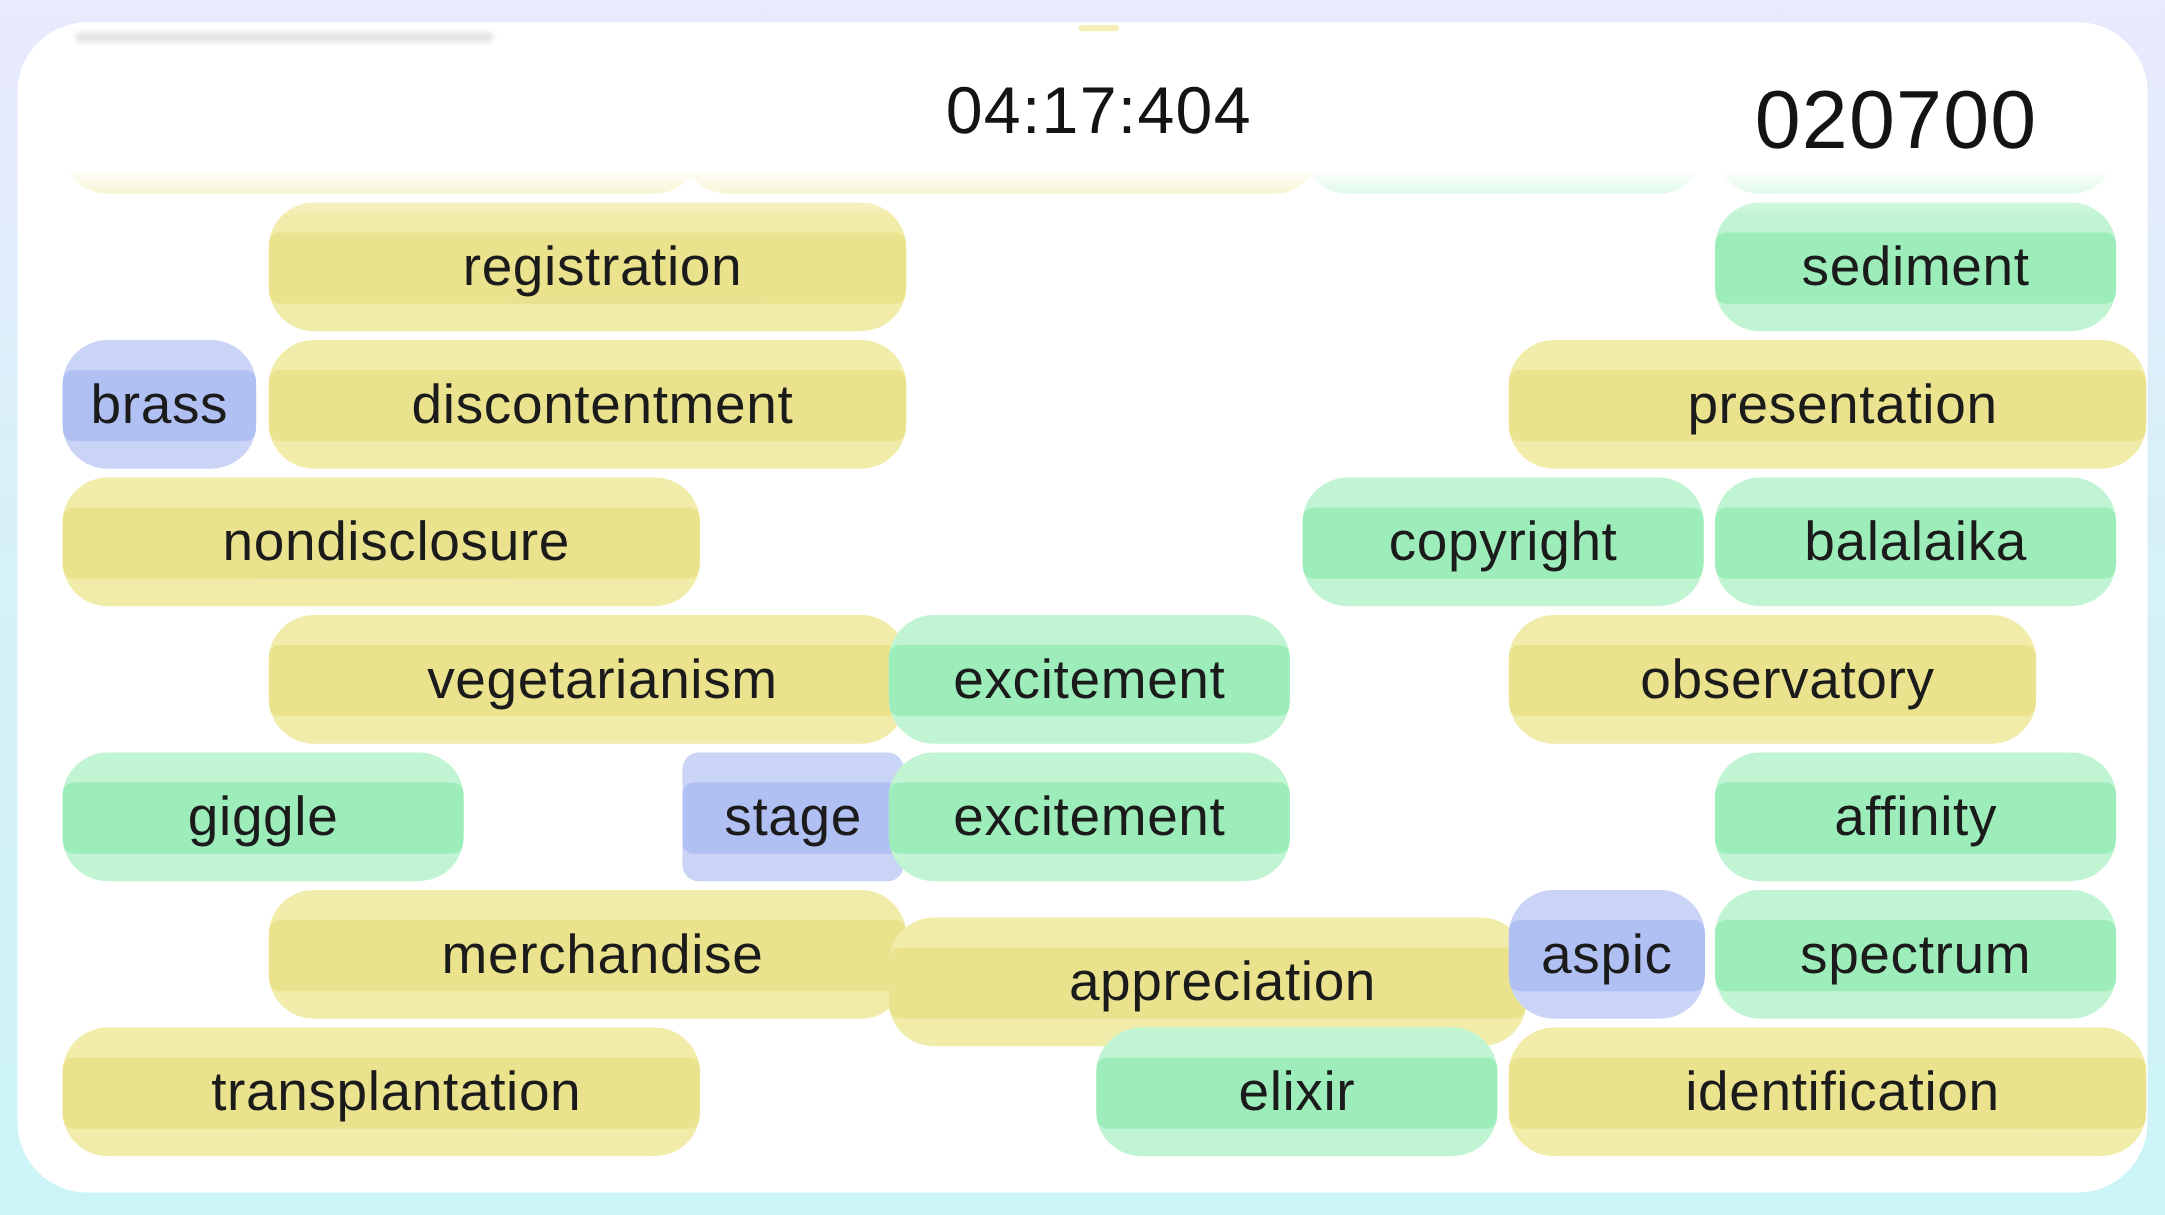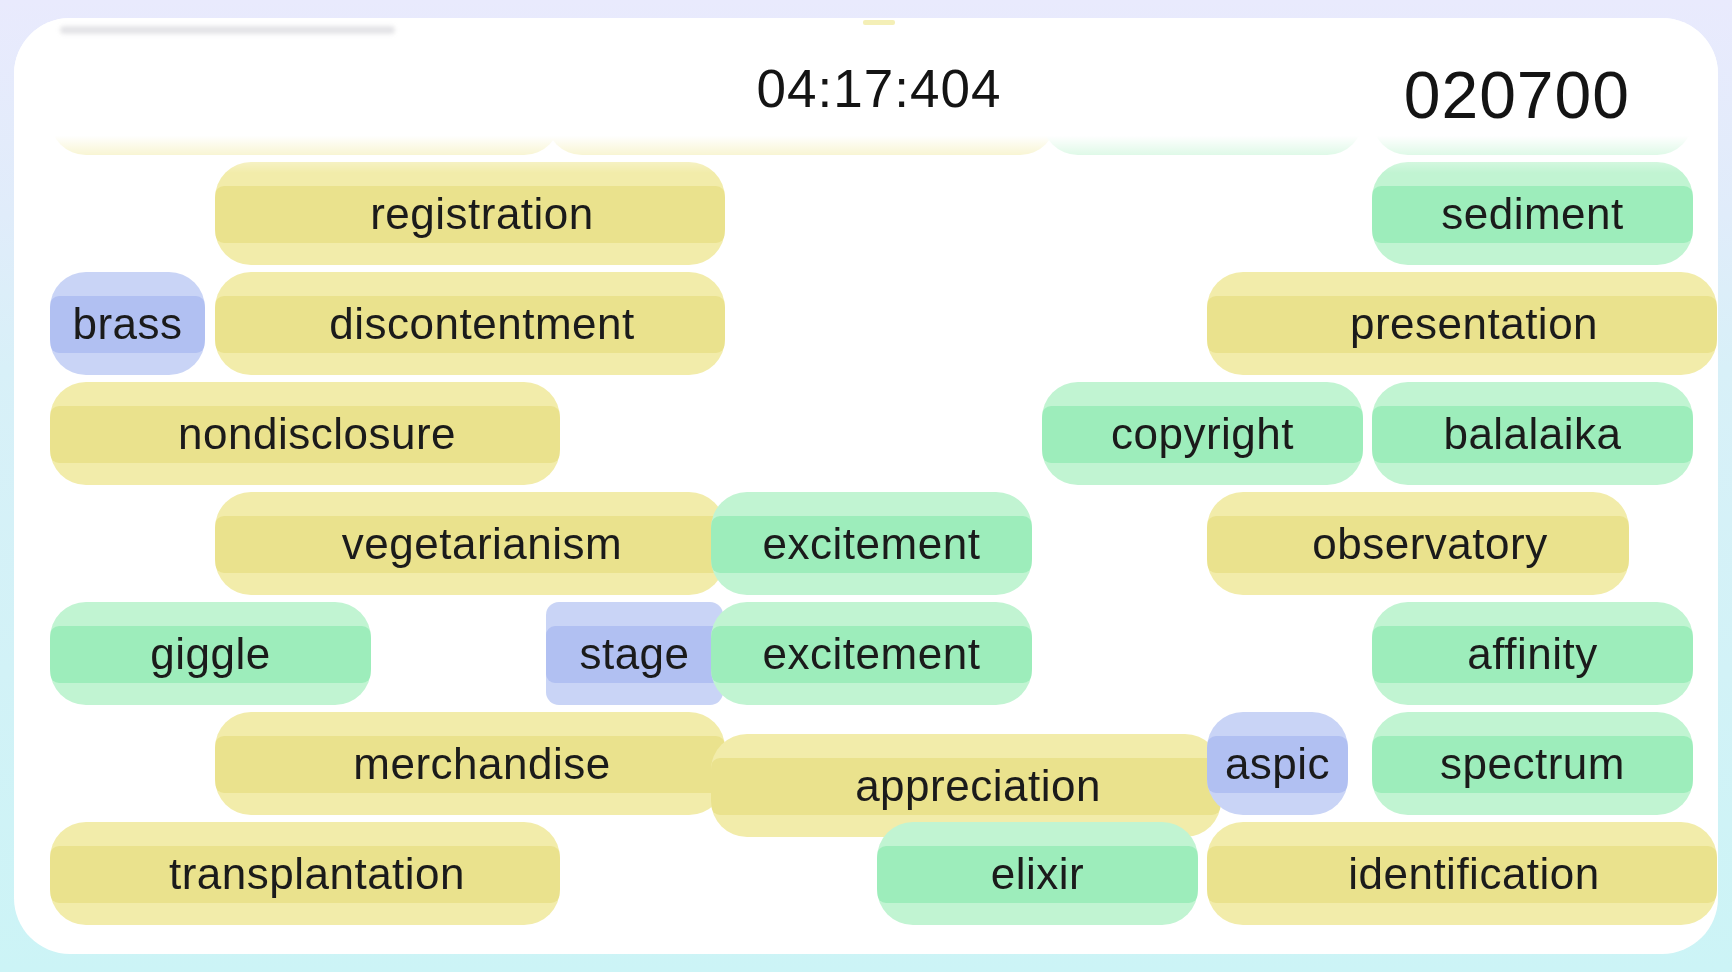--- a/index.html
+++ b/index.html
@@ -184,21 +184,21 @@
       </div>
       <div class="pill green" style="left: 1358px; top: 584px; width: 321px;">
         <span class="pill-label">affinity</span>
       </div>
       <div class="pill yellow" style="left: 201px; top: 694px; width: 486px;">
         <span class="pill-label">merchandise</span>
       </div>
       <div class="pill yellow" style="left: 697px; top: 694px; width: 486px; margin-top: 22px;">
         <span class="pill-label">appreciation</span>
       </div>
-      <div class="pill blue" style="left: 1193px; top: 694px; width: 141px;">
+      <div class="pill blue" style="left: 1193px; top: 694px; width: 157px;">
         <span class="pill-label">aspic</span>
       </div>
       <div class="pill green" style="left: 1358px; top: 694px; width: 321px;">
         <span class="pill-label">spectrum</span>
       </div>
       <div class="pill yellow" style="left: 36px; top: 804px; width: 486px;">
         <span class="pill-label">transplantation</span>
       </div>
       <div class="pill green" style="left: 863px; top: 804px; width: 321px;">
         <span class="pill-label">elixir</span>

